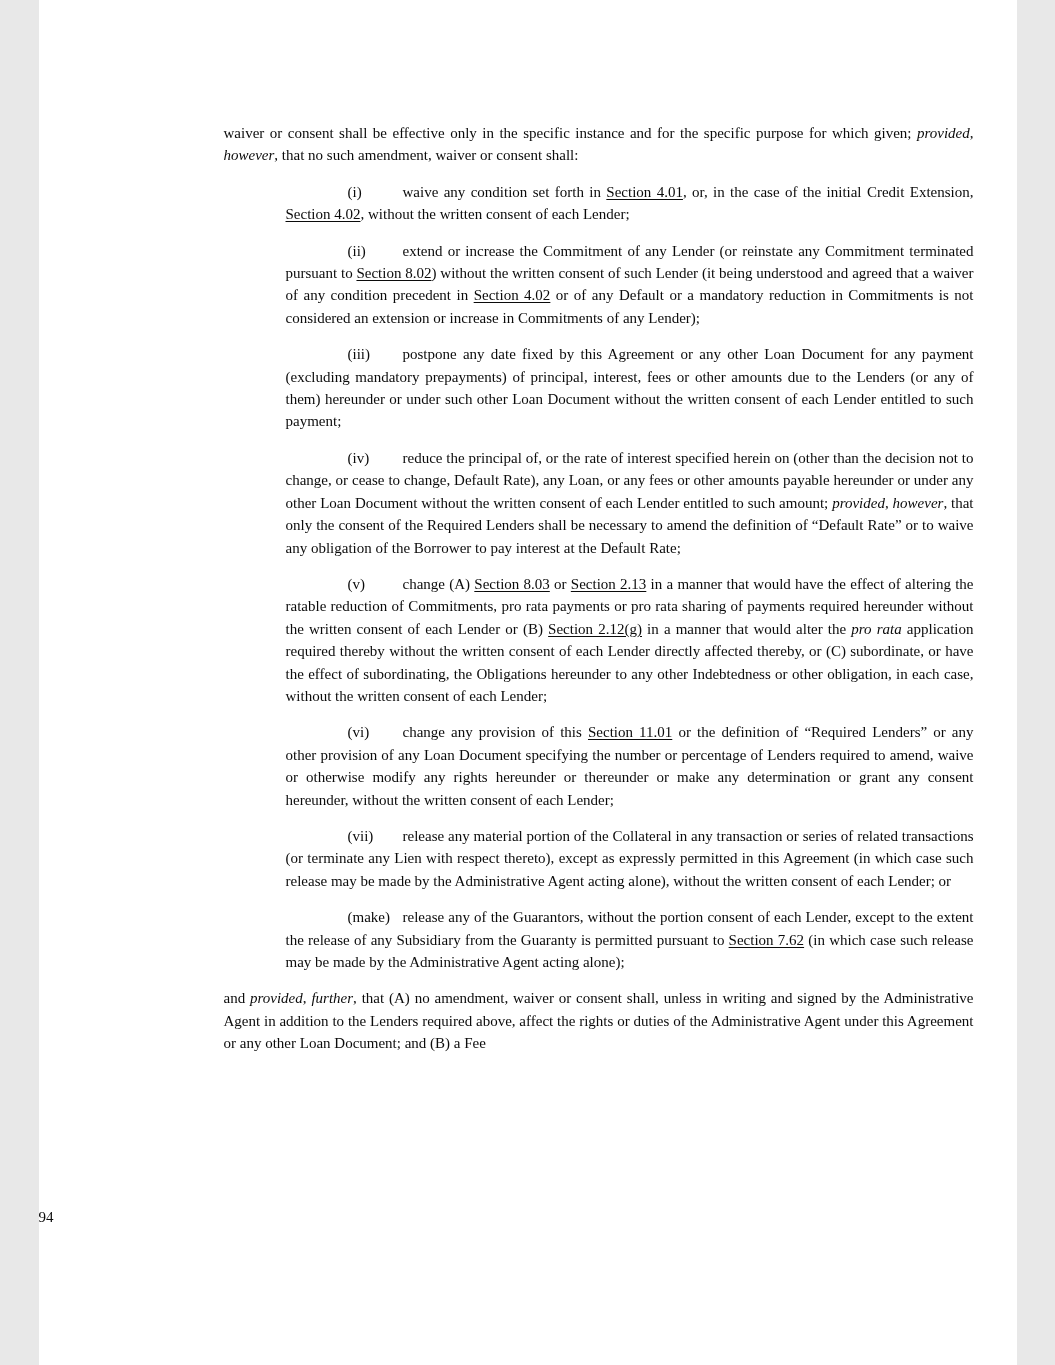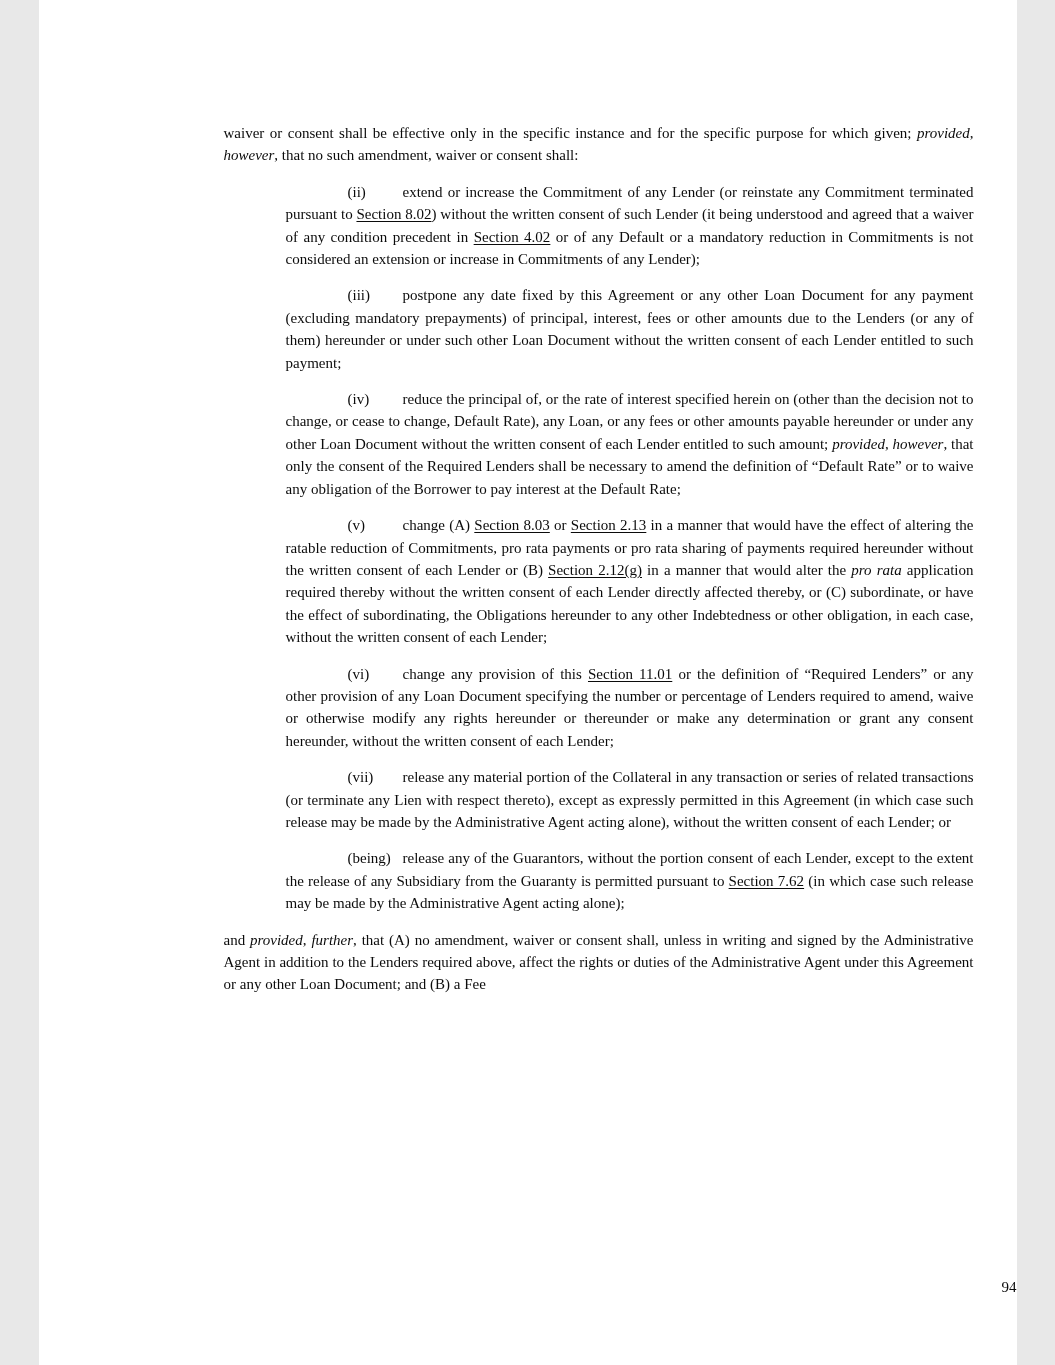--- a/index.html
+++ b/index.html
@@ -30,48 +30,49 @@
   p.para:last-child { margin-bottom: 0; }
   .pnum {
     display: inline-block;
     width: 55px;
     text-indent: 0;
   }
   .it { font-style: italic; }
   .un { text-decoration: underline; text-underline-offset: 2px; }
   .page-num {
     position: absolute;
-    top: 1276px;
+    top: 1206px;
     left: 0;
     width: 100%;
-    text-align: right;
+    text-align: left;
     text-indent: 0;
   }
 </style>
 </head>
 <body>
 
 <div class="page">
   <div class="doc-body">
 
     <p class="para"><span><span>waiver or consent shall be effective only in the specific instance and for the specific purpose for which given; </span><span class="it">provided</span><span>, </span><span class="it">however</span><span>, that no such amendment, waiver or consent shall:</span></span></p>
 
+    <p class="para sub"><span class="pnum">(i)</span><span><span>waive any condition set forth in </span><span class="un">Section 4.01</span><span>, or, in the case of the initial Credit Extension, </span><span class="un">Section 4.02</span><span>, without the written consent of each Lender;</span></span></p>
 
     <p class="para sub"><span class="pnum">(ii)</span><span><span>extend or increase the Commitment of any Lender (or reinstate any Commitment terminated pursuant to </span><span class="un">Section 8.02</span><span>) without the written consent of such Lender (it being understood and agreed that a waiver of any condition precedent in </span><span class="un">Section 4.02</span><span> or of any Default or a mandatory reduction in Commitments is not considered an extension or increase in Commitments of any Lender);</span></span></p>
 
     <p class="para sub"><span class="pnum">(iii)</span><span><span>postpone any date fixed by this Agreement or any other Loan Document for any payment (excluding mandatory prepayments) of principal, interest, fees or other amounts due to the Lenders (or any of them) hereunder or under such other Loan Document without the written consent of each Lender entitled to such payment;</span></span></p>
 
     <p class="para sub"><span class="pnum">(iv)</span><span><span>reduce the principal of, or the rate of interest specified herein on (other than the decision not to change, or cease to change, Default Rate), any Loan, or any fees or other amounts payable hereunder or under any other Loan Document without the written consent of each Lender entitled to such amount; </span><span class="it">provided</span><span>, </span><span class="it">however</span><span>, that only the consent of the Required Lenders shall be necessary to amend the definition of “Default Rate” or to waive any obligation of the Borrower to pay interest at the Default Rate;</span></span></p>
 
     <p class="para sub"><span class="pnum">(v)</span><span><span>change (A) </span><span class="un">Section 8.03</span><span> or </span><span class="un">Section 2.13</span><span> in a manner that would have the effect of altering the ratable reduction of Commitments, pro rata payments or pro rata sharing of payments required hereunder without the written consent of each Lender or (B) </span><span class="un">Section 2.12(g)</span><span> in a manner that would alter the </span><span class="it">pro rata</span><span> application required thereby without the written consent of each Lender directly affected thereby, or (C) subordinate, or have the effect of subordinating, the Obligations hereunder to any other Indebtedness or other obligation, in each case, without the written consent of each Lender;</span></span></p>
 
     <p class="para sub"><span class="pnum">(vi)</span><span><span>change any provision of this </span><span class="un">Section 11.01</span><span> or the definition of “Required Lenders” or any other provision of any Loan Document specifying the number or percentage of Lenders required to amend, waive or otherwise modify any rights hereunder or thereunder or make any determination or grant any consent hereunder, without the written consent of each Lender;</span></span></p>
 
     <p class="para sub"><span class="pnum">(vii)</span><span><span>release any material portion of the Collateral in any transaction or series of related transactions (or terminate any Lien with respect thereto), except as expressly permitted in this Agreement (in which case such release may be made by the Administrative Agent acting alone), without the written consent of each Lender; or</span></span></p>
 
-    <p class="para sub"><span class="pnum">(being)</span><span><span>release any of the Guarantors, without the portion consent of each Lender, except to the extent the release of any Subsidiary from the Guaranty is permitted pursuant to </span><span class="un">Section 7.62</span><span> (in which case such release may be made by the Administrative Agent acting alone);</span></span></p>
+    <p class="para sub"><span class="pnum">(make)</span><span><span>release any of the Guarantors, without the portion consent of each Lender, except to the extent the release of any Subsidiary from the Guaranty is permitted pursuant to </span><span class="un">Section 7.62</span><span> (in which case such release may be made by the Administrative Agent acting alone);</span></span></p>
 
     <p class="para"><span><span>and </span><span class="it">provided</span><span>, </span><span class="it">further</span><span>, that (A) no amendment, waiver or consent shall, unless in writing and signed by the Administrative Agent in addition to the Lenders required above, affect the rights or duties of the Administrative Agent under this Agreement or any other Loan Document; and (B) a Fee</span></span></p>
 
   </div>
 
   <div class="page-num">94</div>
 </div>
 
 </body></html>

